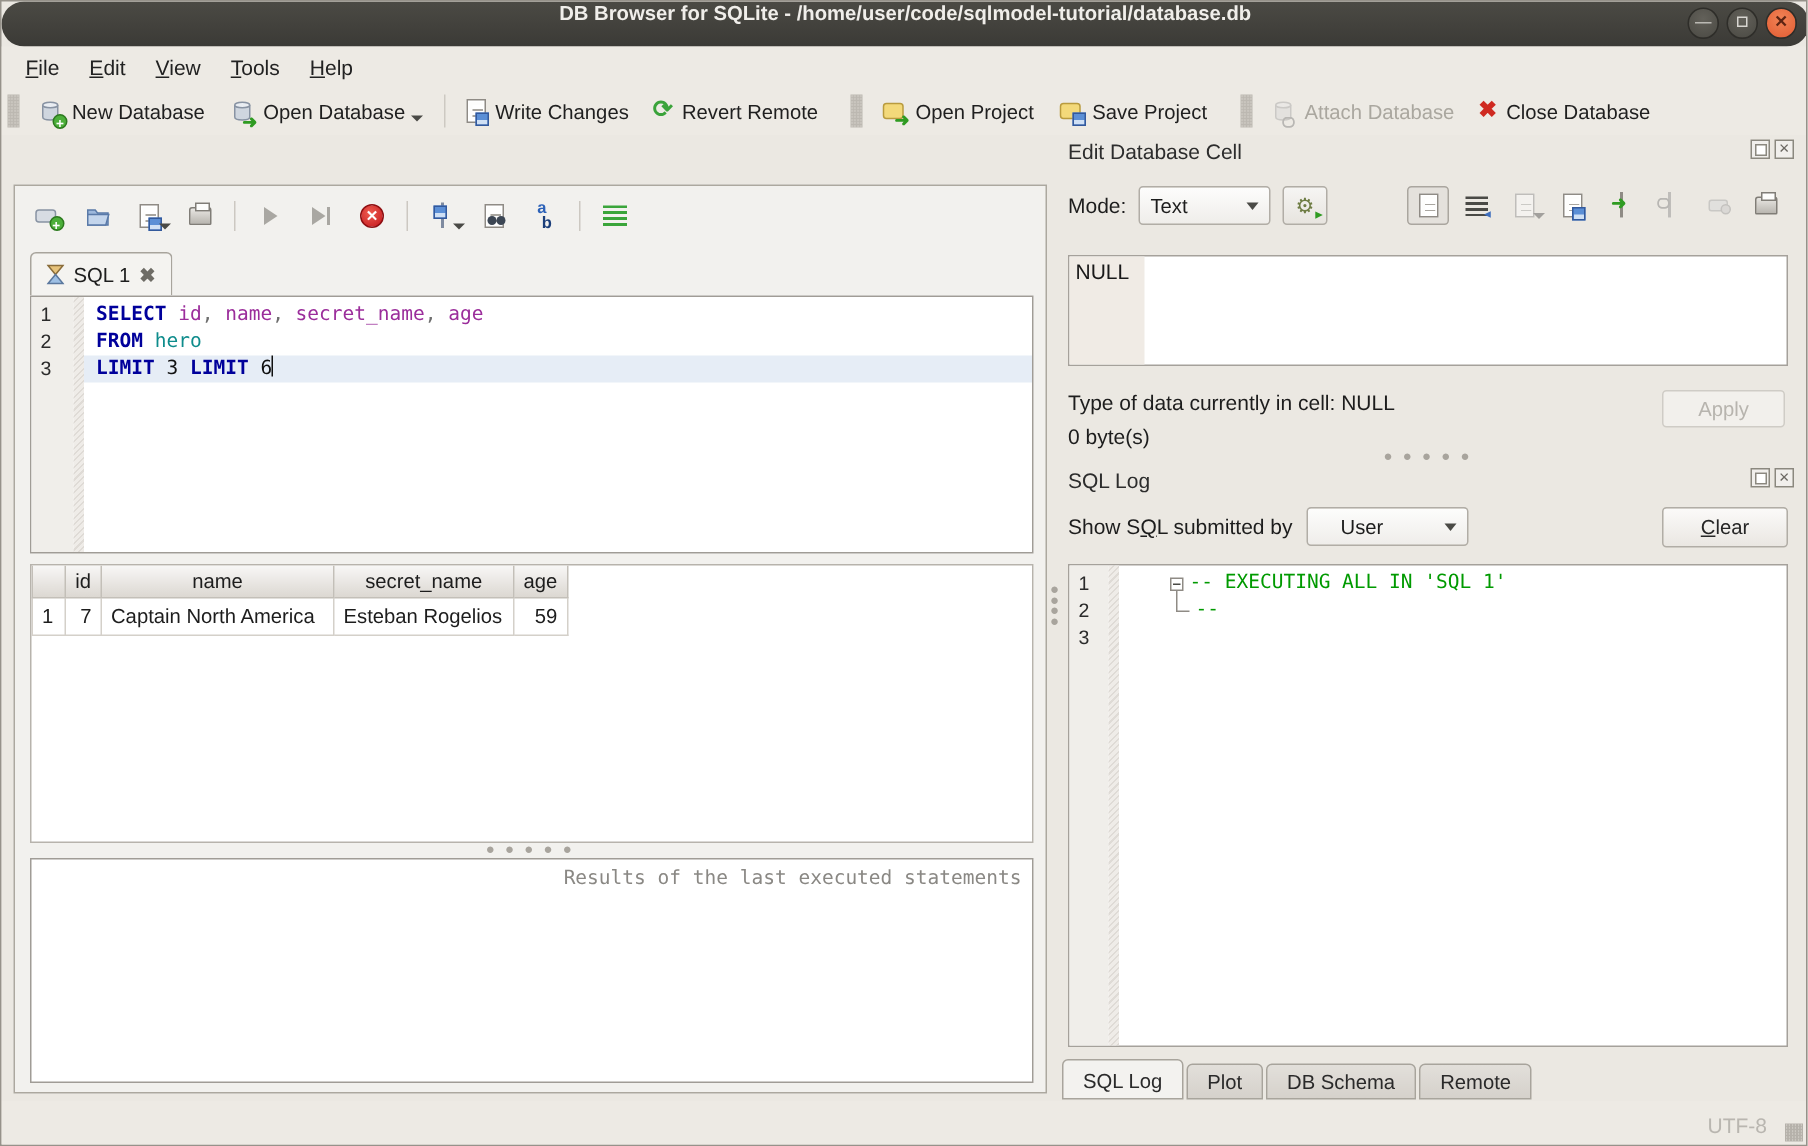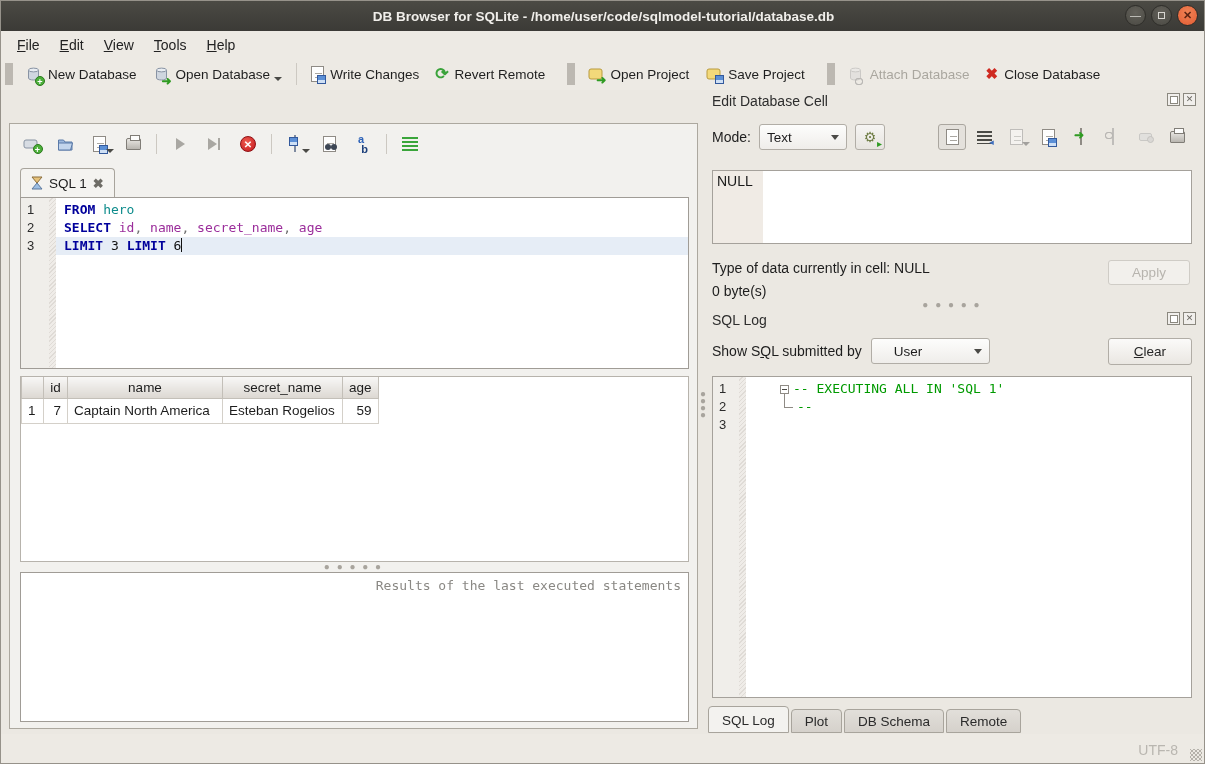--- a/index.html
+++ b/index.html
@@ -5,21 +5,21 @@
   * { box-sizing: border-box; margin: 0; padding: 0; }
   html,body { width:1205px; height:764px; }
   body {
     font-family: "Liberation Sans", sans-serif;
     font-size: 13px; color:#1d1d1d;
     background:#ebe8e2; overflow:hidden; position:relative;
     border:1px solid #96928a;
   }
   
   .titlebar { position:absolute; left:0; top:0; width:1205px; height:30px;
-    background:linear-gradient(#4b4a44,#3b3a36); display:flex; align-items:center; justify-content:center; }
+    background:linear-gradient(#4b4a44,#3b3a36); display:flex; align-items:flex-start; justify-content:center;border-radius:15px; }
   .titlebar .title { color:#f0eeea; font-weight:bold; font-size:13.5px; }
   .winbtns { position:absolute; right:8px; top:4px; display:flex; gap:5px; }
   .wbtn { width:21px; height:21px; border-radius:50%; border:1px solid #2e2d29;
     background:radial-gradient(circle at 50% 35%, #63615a, #4a4943);
     color:#d8d6d1; font-size:11px; line-height:19px; text-align:center; }
   .wbtn.close { background:radial-gradient(circle at 50% 35%, #f08355, #e25c33); color:#5d2413; font-weight:bold; }
   .wbtn .sq { display:inline-block; width:7px; height:7px; border:1.5px solid #d8d6d1; margin-top:5px; }
   
   .menubar { position:absolute; left:0; top:30px; width:1205px; height:27px;
     background:#edeae4; display:flex; align-items:center; padding-left:6px; }
@@ -324,22 +324,22 @@
     </div>
 
     <div class="code-editor">
       <div class="gutter">
         <div>1</div>
         <div>2</div>
         <div>3</div>
       </div>
       <div class="hatch"></div>
       <div class="code-area">
+        <div class="cline"><span class="kw">SELECT</span><span> </span><span class="ident">id</span><span class="punc">, </span><span class="ident">name</span><span class="punc">, </span><span class="ident">secret_name</span><span class="punc">, </span><span class="ident">age</span></div>
         <div class="cline"><span class="kw">FROM</span><span> </span><span class="tbl">hero</span></div>
-        <div class="cline"><span class="kw">SELECT</span><span> </span><span class="ident">id</span><span class="punc">, </span><span class="ident">name</span><span class="punc">, </span><span class="ident">secret_name</span><span class="punc">, </span><span class="ident">age</span></div>
         <div class="cline current"><span class="kw">LIMIT</span><span> </span><span class="num">3</span><span> </span><span class="kw">LIMIT</span><span> </span><span class="num">6</span><span class="caret-bar"></span></div>
       </div>
     </div>
 
     <div class="results">
       <table class="grid">
         <tbody>
             <tr>
           <th class="first" style="width:22px;"></th>
           <th style="width:24px;">id</th>
@@ -426,21 +426,21 @@
     <div class="dock-splitter">● ● ● ● ●</div>
 
     <div class="dock-title d2-title">SQL Log</div>
     <div class="dock-btns" style="top:222px;">
       <span class="dockbtn float"></span>
       <span class="dockbtn">✕</span>
     </div>
 
     <div class="filter-row">
       <span><span>Show S</span><span style="text-decoration:underline;">Q</span><span>L submitted by</span></span>
-      <span class="select" style="width:119px;padding-left:22px;">
+      <span class="select" style="width:108px;padding-left:22px;">
         <span>User</span>
           <span class="sel-caret"></span>
       </span>
       <span class="btn clear-btn">Clear</span>
     </div>
 
     <div class="log-editor">
       <div class="gutter" style="width:26px;">
         <div>1</div>
         <div>2</div>

